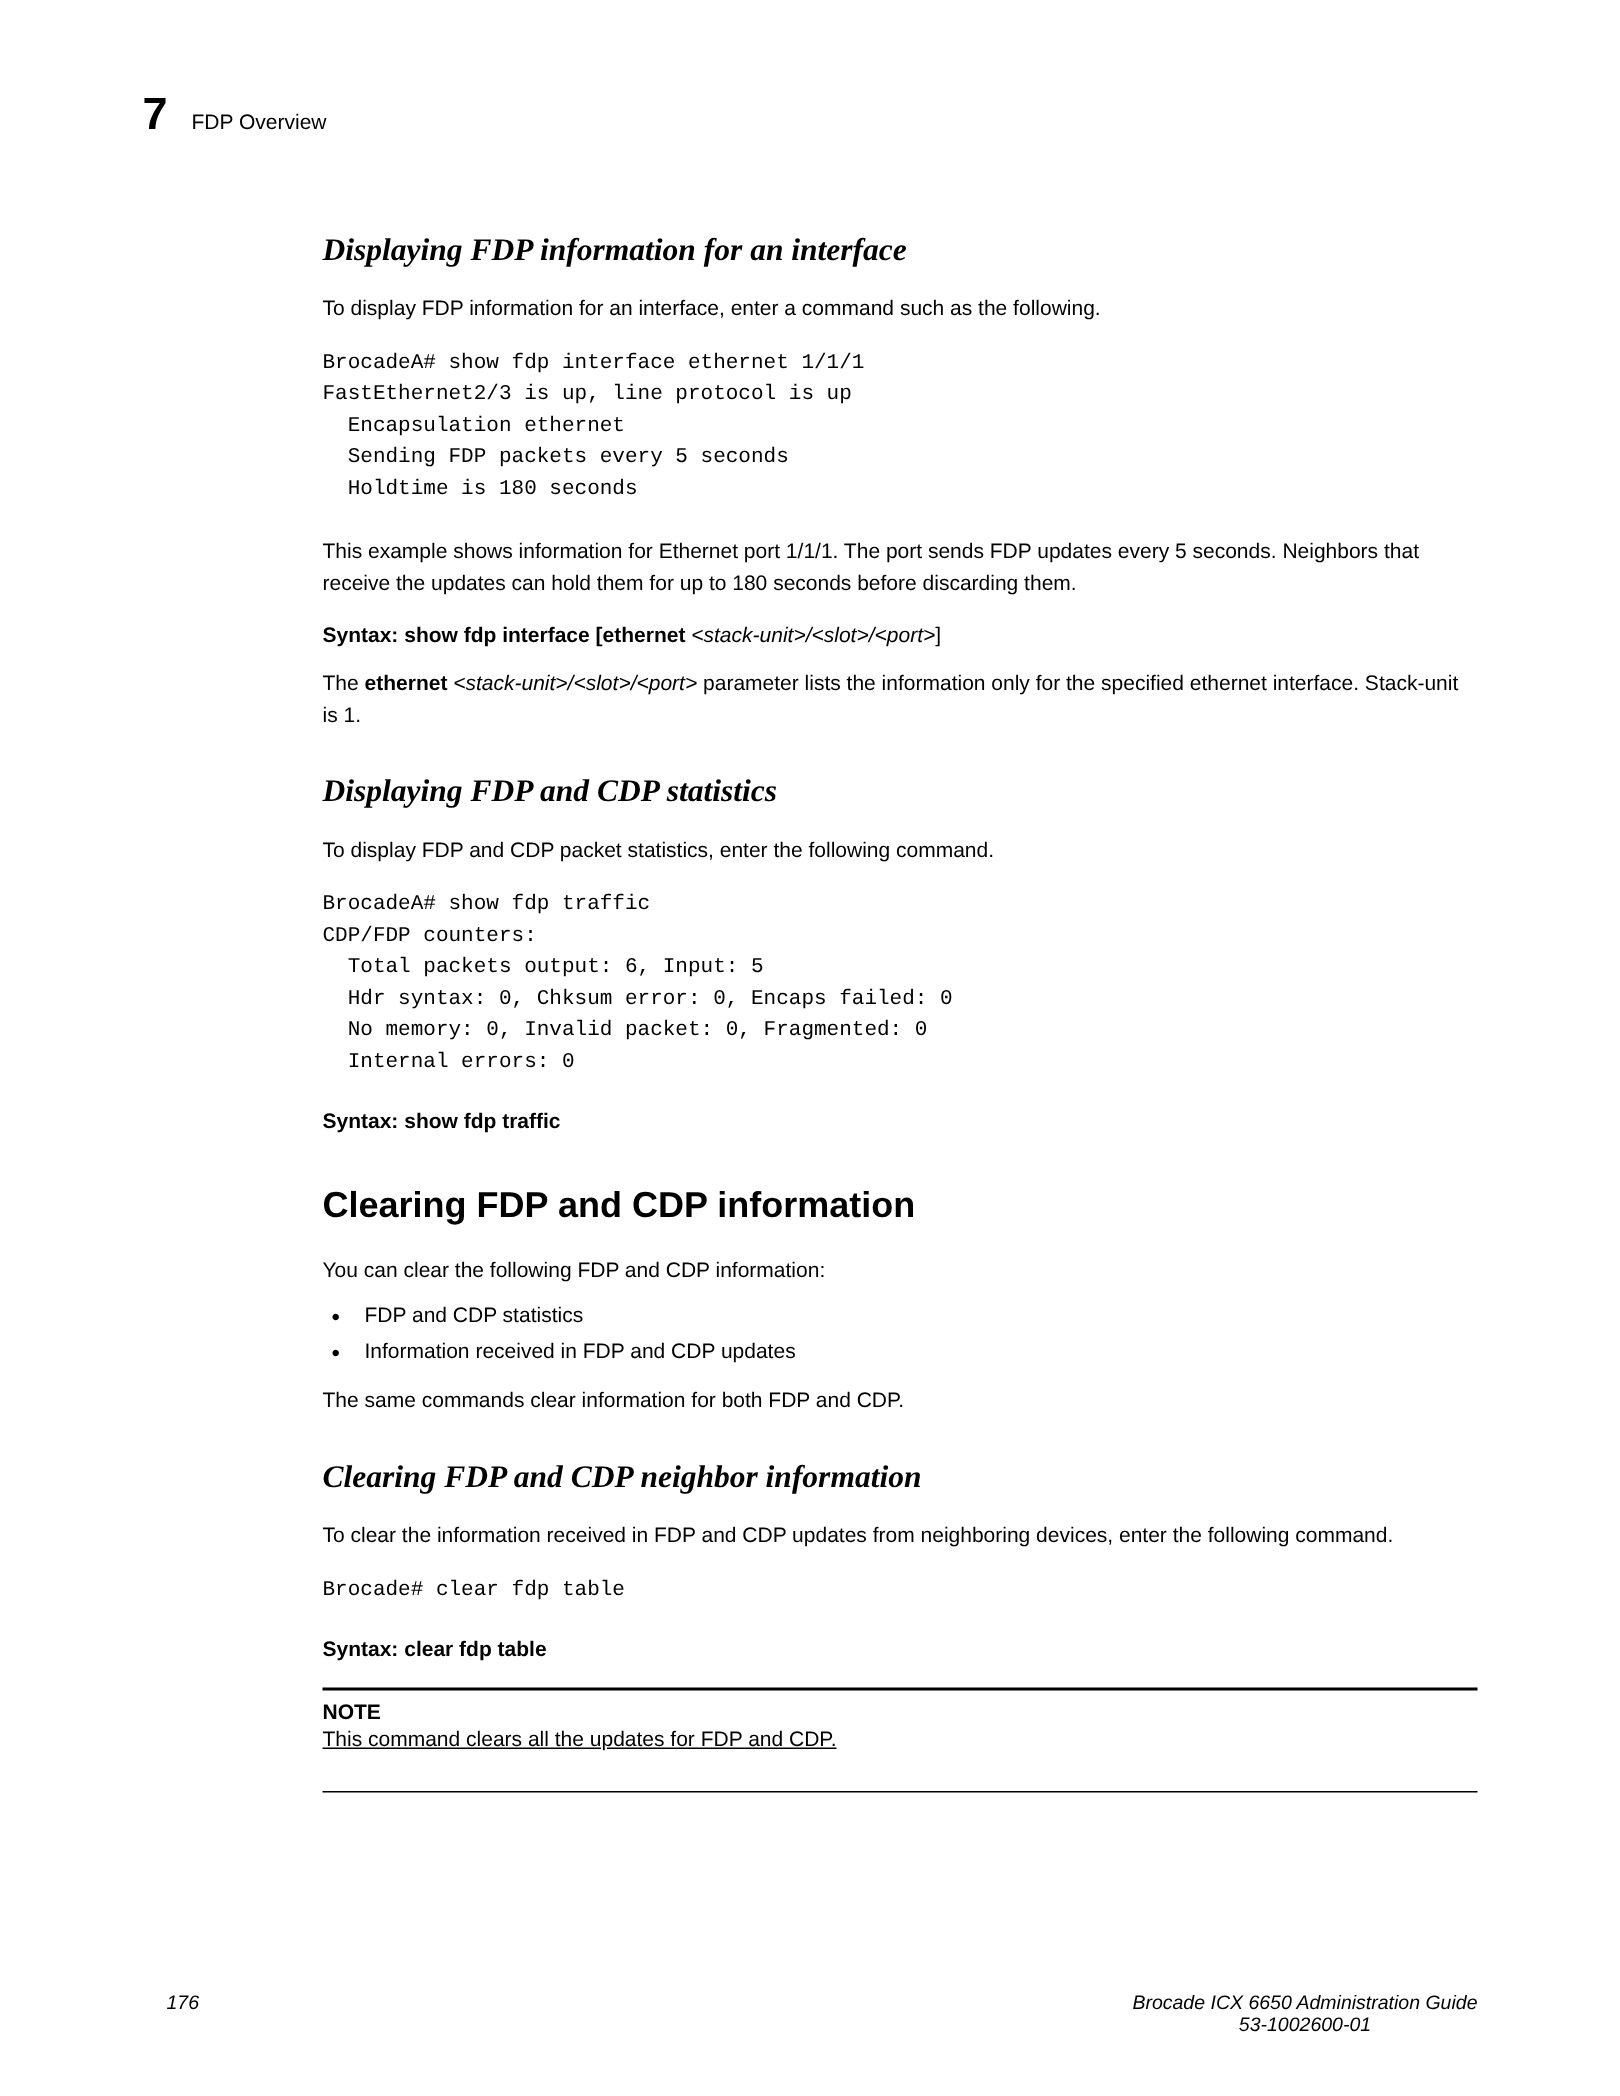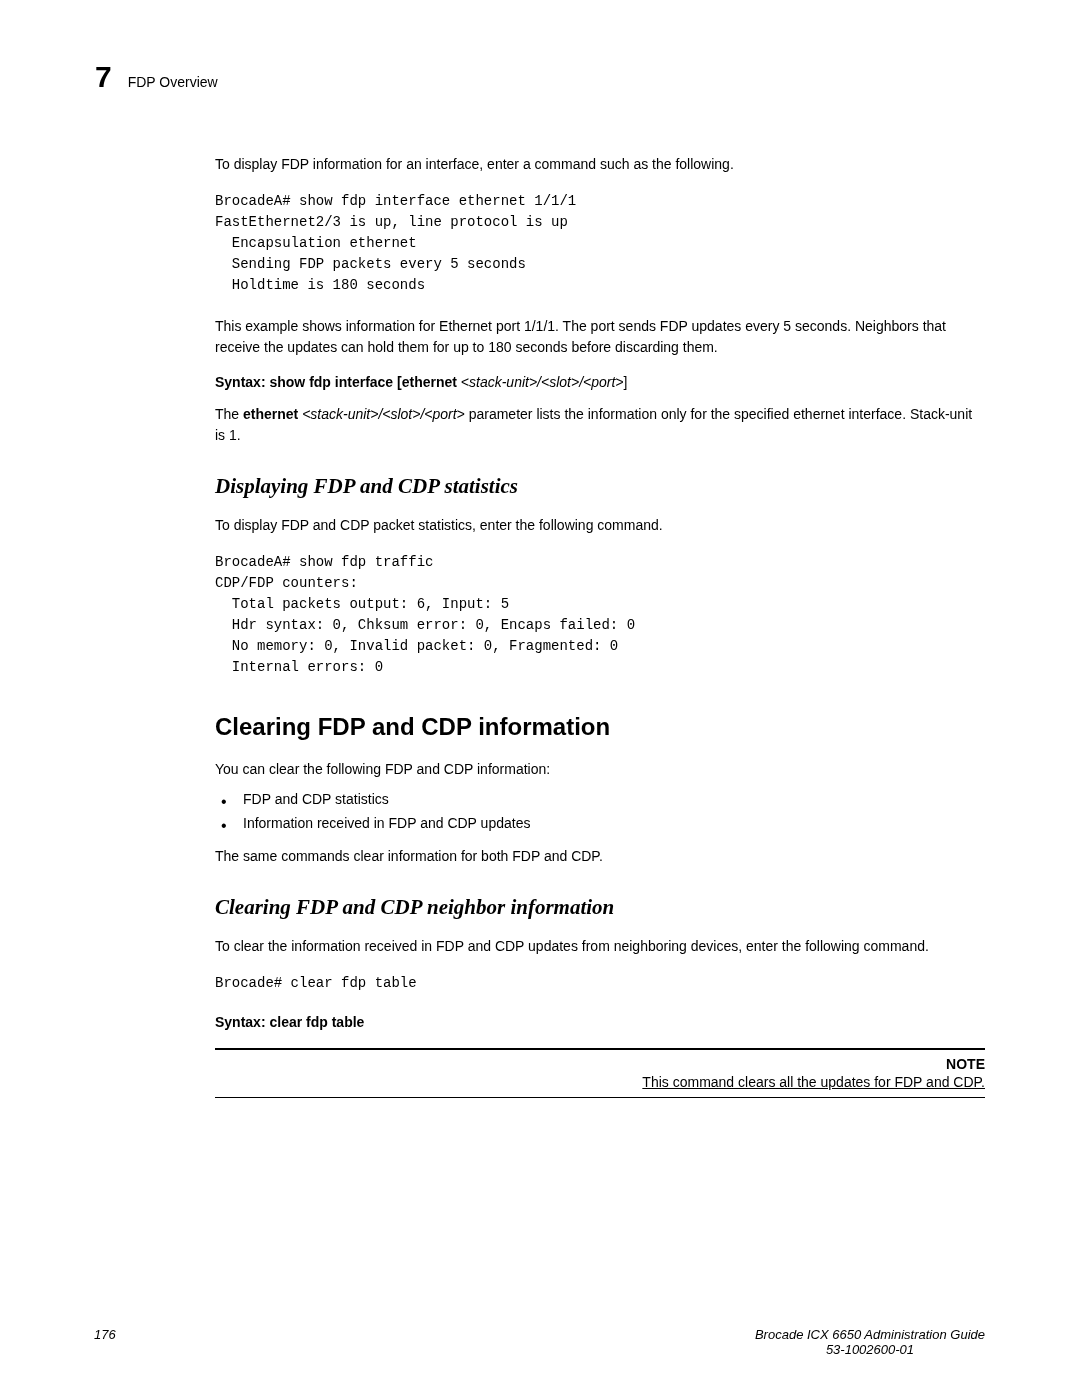--- a/index.html
+++ b/index.html
@@ -78,38 +78,37 @@
       position: absolute;
       left: 6px;
       font-size: 16px;
     }
     .note-rule-top {
       border-top: 2px solid #000;
       margin-top: 18px;
     }
     .note-rule-bottom {
       border-bottom: 1px solid #000;
-      padding-bottom: 4px;
+      padding-bottom: 24px;
       margin-bottom: 18px;
-      text-align: right;
     }
     .note-label {
       font-weight: bold;
       font-size: 14px;
       margin-top: 6px;
     }
     .note-text {
       font-size: 14px;
       line-height: 1.5;
       text-decoration: underline;
     }
     .footer {
       position: absolute;
       bottom: 40px;
-      left: 94px;
+      left: 111px;
       right: 95px;
       display: flex;
       justify-content: space-between;
       font-style: italic;
       font-size: 13px;
       font-family: Arial, Helvetica, sans-serif;
     }
     .footer-right {
       text-align: center;
     }
@@ -119,20 +118,21 @@
 </head>
 <body>
 
 <div class="header">
   <span class="chapter-num">7</span>
   <span class="chapter-title">FDP Overview</span>
 </div>
 
 <div class="content">
 
+  <h3 class="h3-italic">Displaying FDP information for an interface</h3>
   <p class="body-text">To display FDP information for an interface, enter a command such as the following.</p>
   <div class="code-block">BrocadeA# show fdp interface ethernet 1/1/1
 FastEthernet2/3 is up, line protocol is up
   Encapsulation ethernet
   Sending FDP packets every 5 seconds
   Holdtime is 180 seconds</div>
   <p class="body-text">This example shows information for Ethernet port 1/1/1.  The port sends FDP updates every 5 seconds.  Neighbors that receive the updates can hold them for up to 180 seconds before discarding them.</p>
   <p class="syntax-line">
     <span class="label">Syntax:</span>
     <span class="label"> </span><span class="label">show fdp interface</span>
@@ -143,20 +143,24 @@
   </p>
 
   <h3 class="h3-italic">Displaying FDP and CDP statistics</h3>
   <p class="body-text">To display FDP and CDP packet statistics, enter the following command.</p>
   <div class="code-block">BrocadeA# show fdp traffic
 CDP/FDP counters:
   Total packets output: 6, Input: 5
   Hdr syntax: 0, Chksum error: 0, Encaps failed: 0
   No memory: 0, Invalid packet: 0, Fragmented: 0
   Internal errors: 0</div>
+  <p class="syntax-line">
+    <span class="label">Syntax:</span>
+    <span class="label"> </span><span class="label">show fdp traffic</span>
+  </p>
 
   <h2 class="h2-sans">Clearing FDP and CDP information</h2>
   <p class="body-text" style="margin-bottom:8px">You can clear the following FDP and CDP information:</p>
   <ul class="bullet-list">
     <li>FDP and CDP statistics</li>
     <li>Information received in FDP and CDP updates</li>
   </ul>
   <p class="body-text">The same commands clear information for both FDP and CDP.</p>
 
   <h3 class="h3-italic">Clearing FDP and CDP neighbor information</h3>

